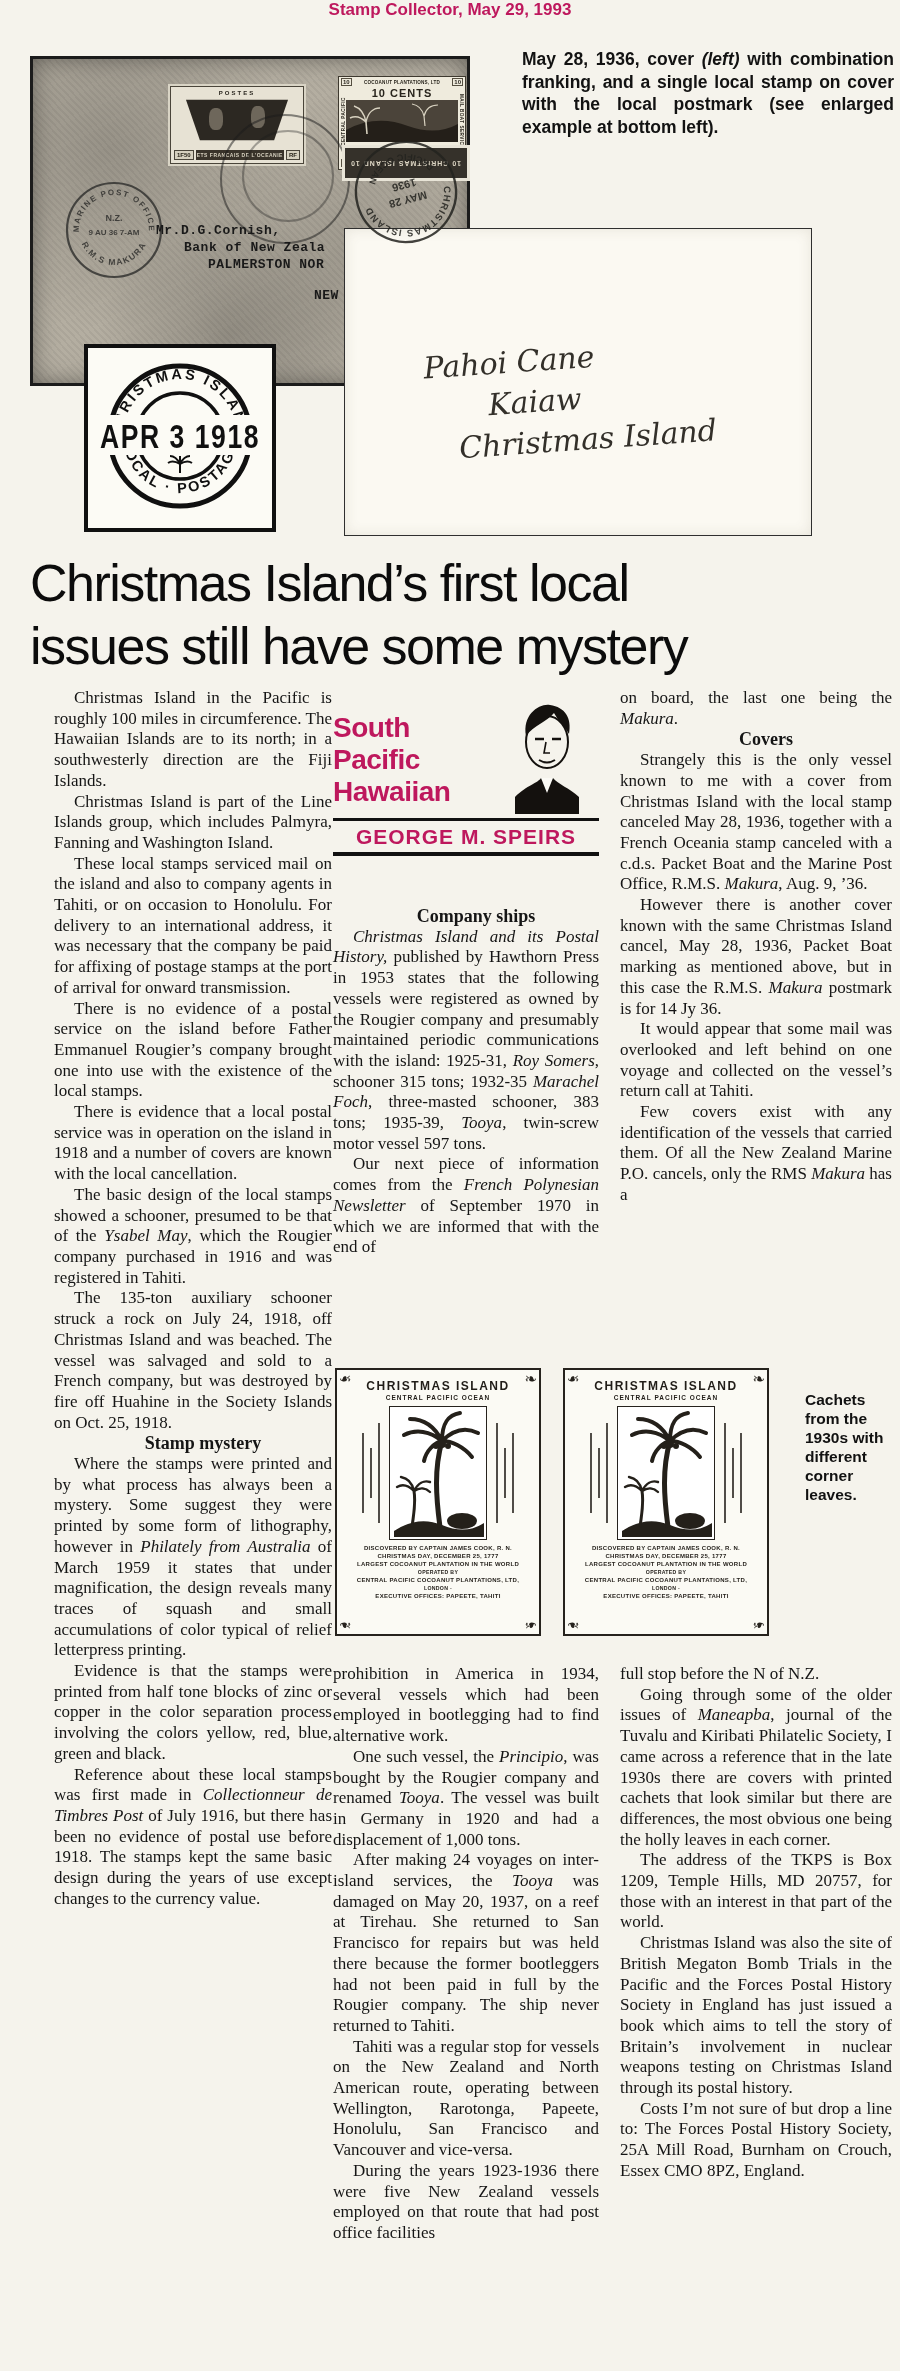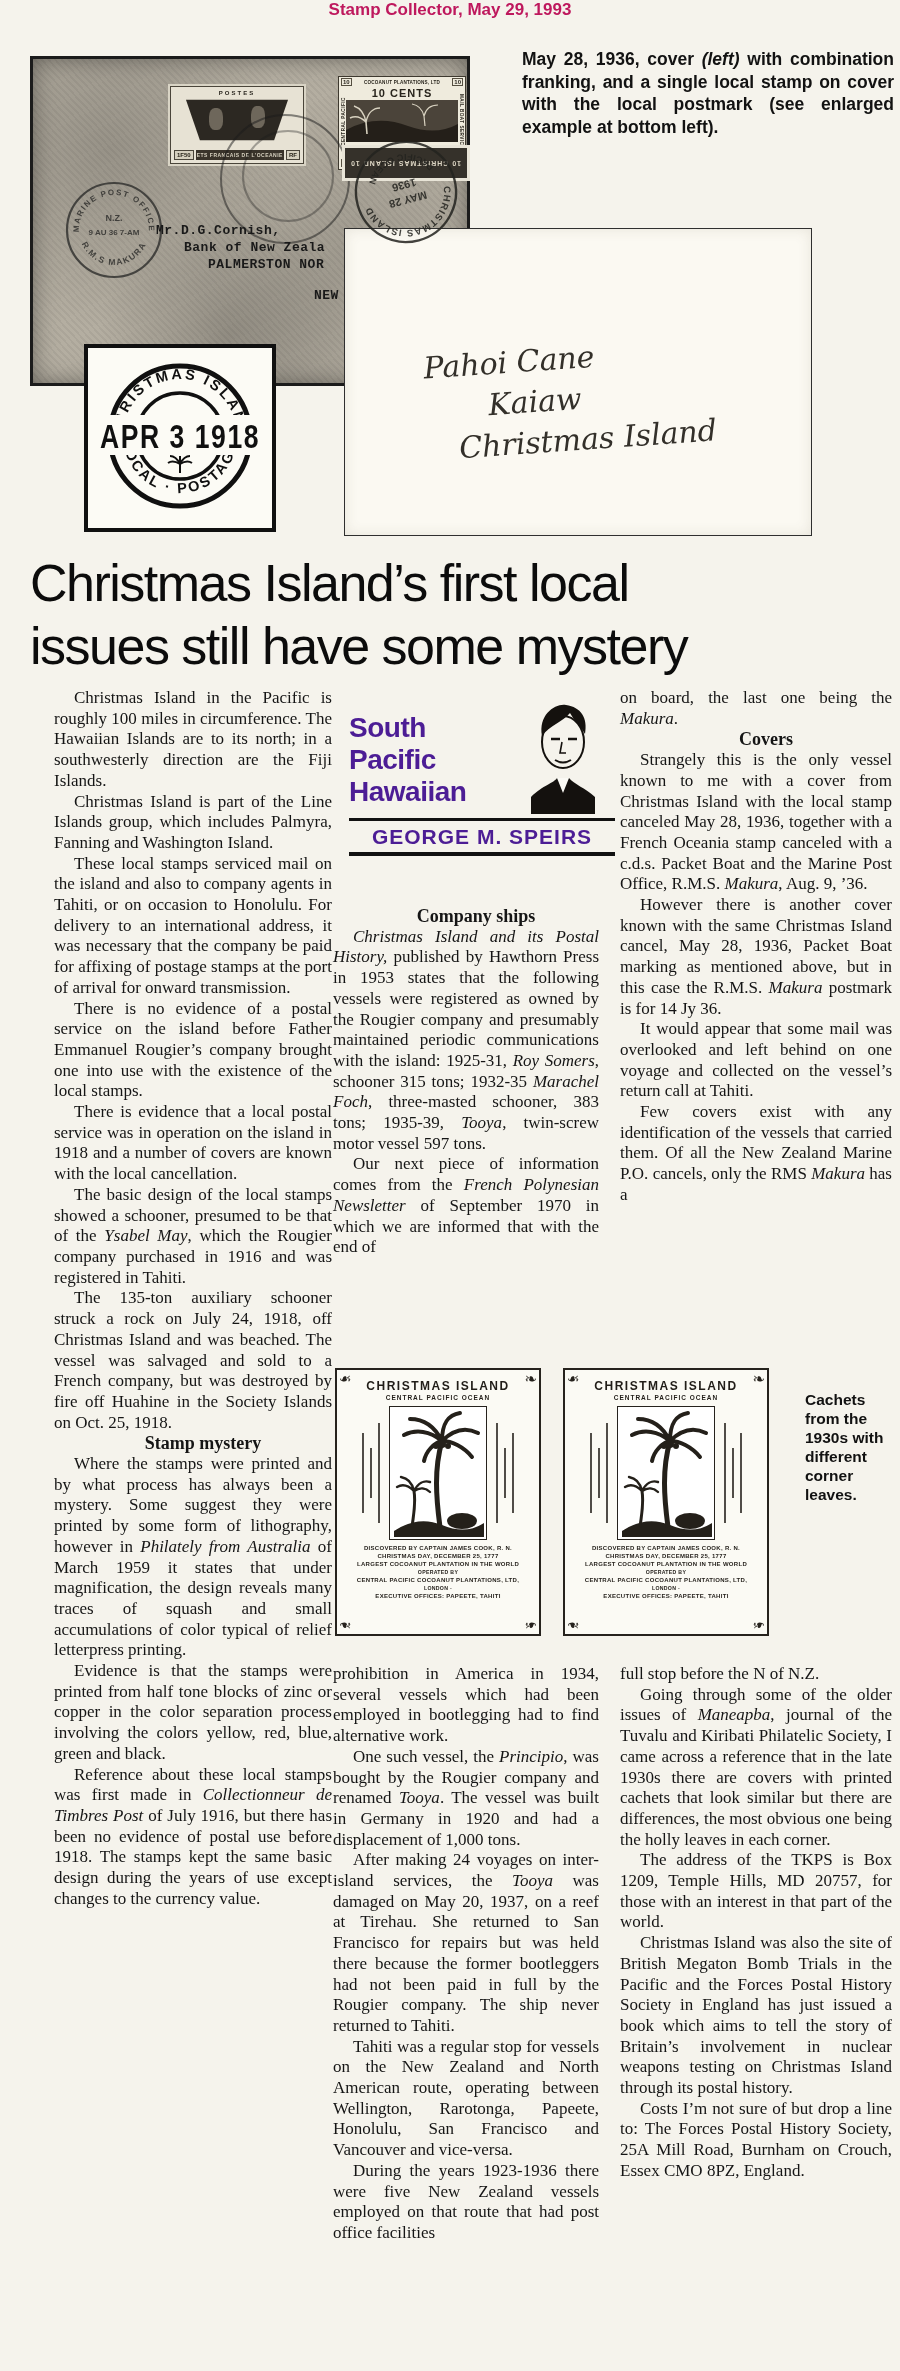--- a/index.html
+++ b/index.html
@@ -52,21 +52,21 @@
   .hand .l2{margin-left:62px;}
   .hand .l3{margin-left:30px;}
   .capbox{left:494px;top:2px;width:372px;font-family:"Liberation Sans",sans-serif;font-weight:bold;
           font-size:17.5px;line-height:22.5px;color:#121212;text-align:justify;}
   .pmbox{left:56px;top:298px;width:184px;height:180px;background:#fcfbf5;border:4px solid #101010;z-index:2;
          display:flex;align-items:center;justify-content:center;}
   
   .headline{left:30px;top:552px;width:862px;font-family:"Liberation Sans",sans-serif;font-weight:normal;
             font-size:52px;line-height:63px;letter-spacing:-1.5px;color:#0c0c0c;}
   
-  .byline{left:349px;top:698px;width:266px;font-family:"Liberation Sans",sans-serif;color:#4c1d95;}
+  .byline{left:333px;top:698px;width:266px;font-family:"Liberation Sans",sans-serif;color:#be185d;}
   .byline .title{font-weight:bold;font-size:28px;line-height:32px;letter-spacing:-.5px;padding-top:14px;}
   .byline .portrait{position:absolute;right:18px;top:2px;}
   .byline .rule1{border-top:3px solid #111;margin-top:10px;}
   .byline .author{font-weight:bold;font-size:21px;letter-spacing:1px;text-align:center;padding:4px 0 3px;}
   .byline .rule2{border-top:4px solid #111;}
   
   .col{font-size:17px;line-height:20.7px;text-align:justify;}
   .col p{margin:0;text-indent:20px;}
   .sec-h{margin:9px 0 3px;font-size:18px;font-weight:bold;text-align:center;text-indent:0;}
   .c1{left:30px;top:688px;width:278px;margin-left:24px;}

